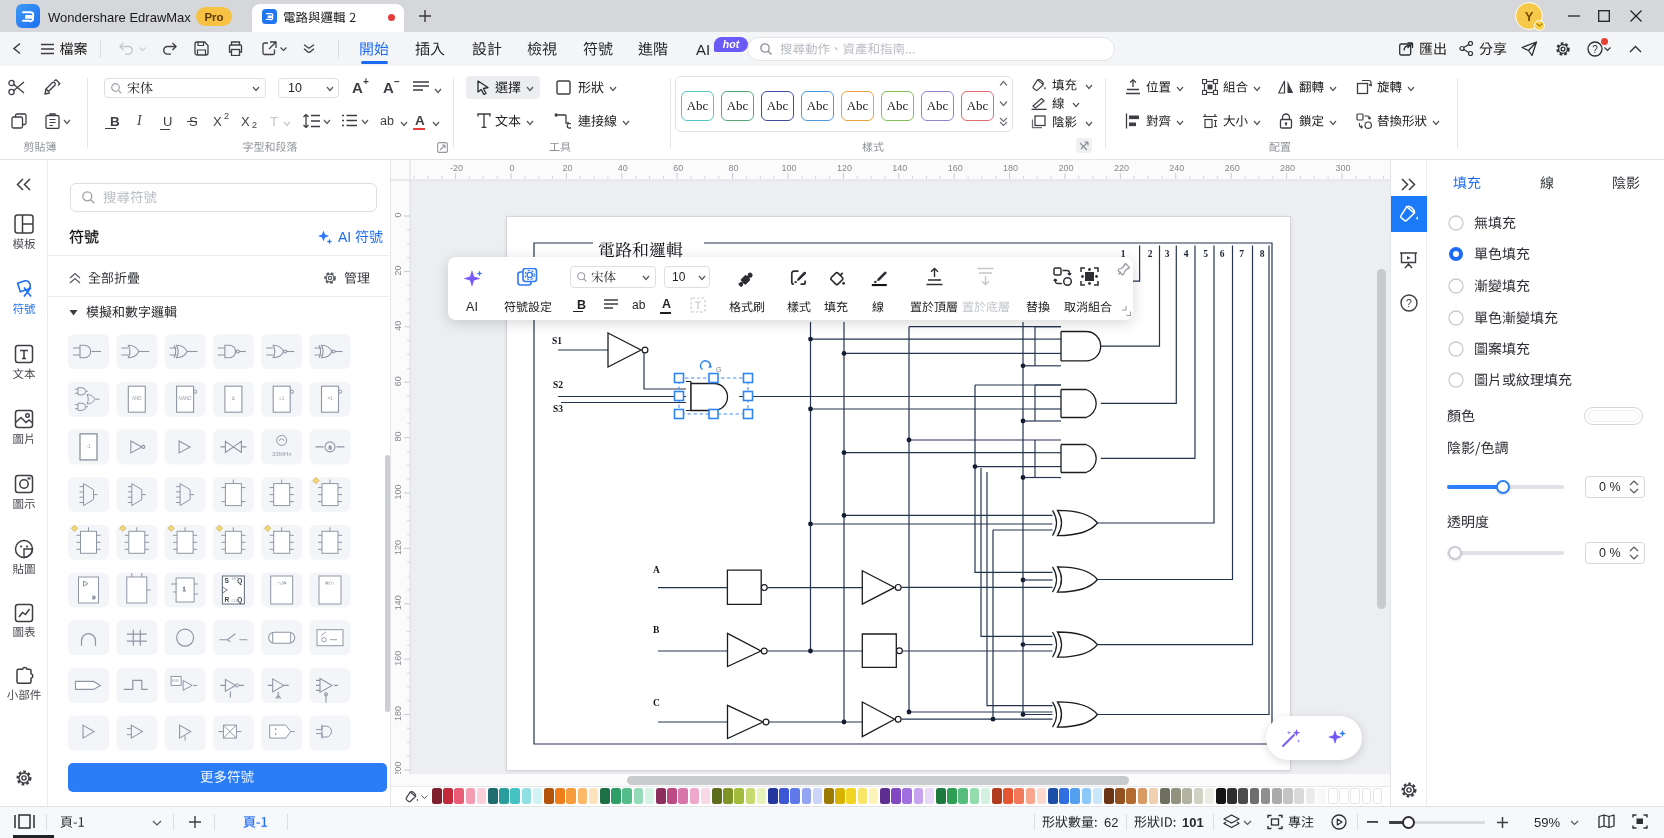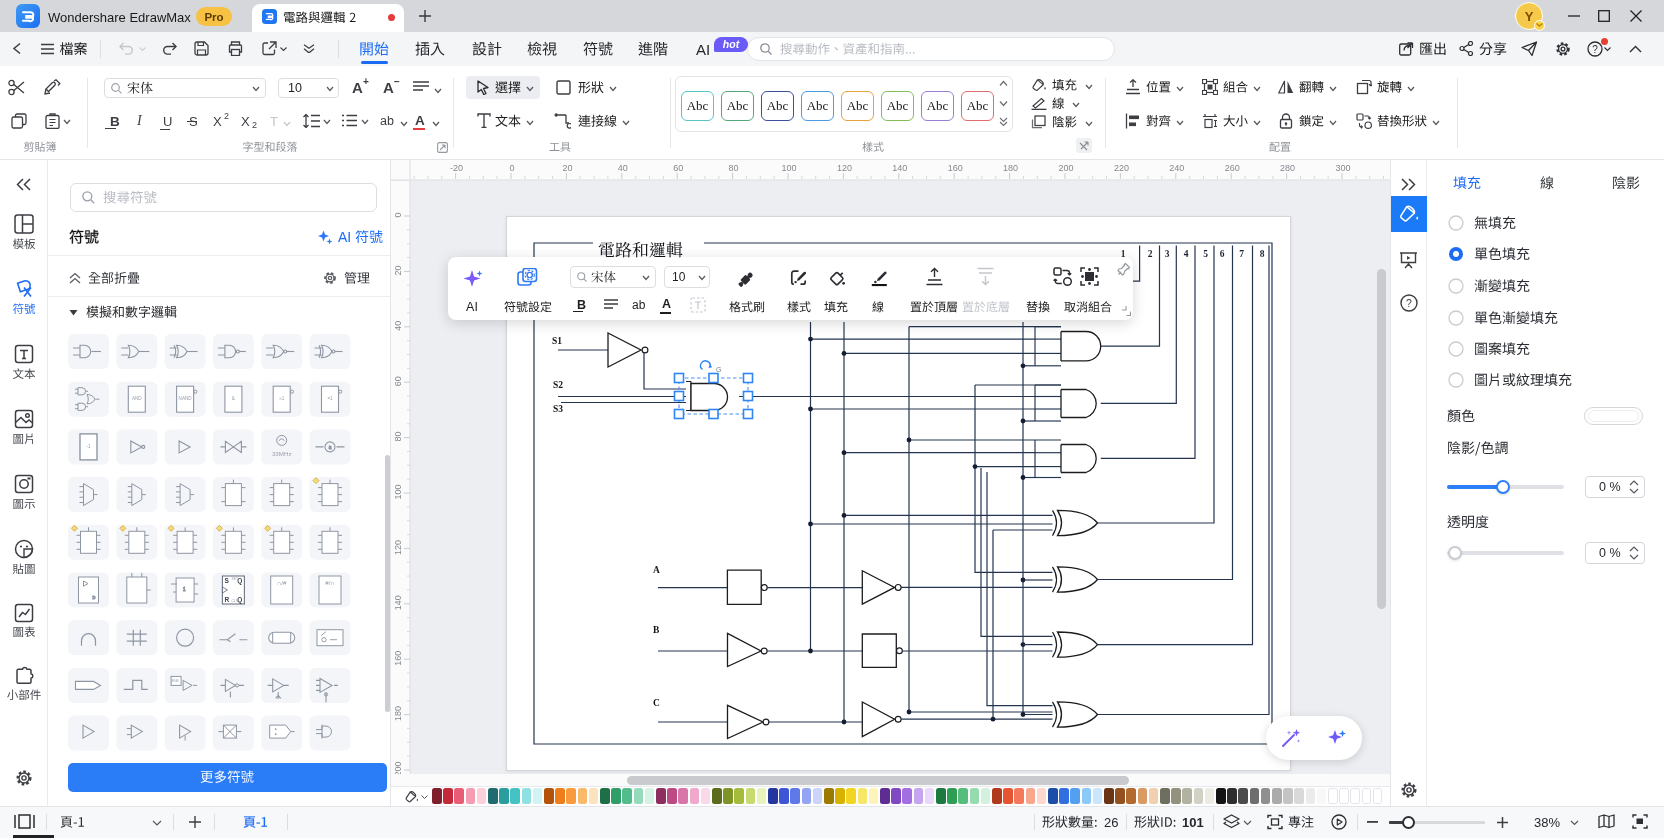--- a/index.html
+++ b/index.html
@@ -1287,21 +1287,21 @@
     <path d="M1 1 L5 5 L9 1" stroke="#55585e" stroke-width="1.2" fill="none"></path>
   </svg>
 <div class="abs" style="left:173px;top:814px;width:1px;height:16px;background:#dcdde0"></div>
 <svg class="abs" style="left:188px;top:815px;z-index:55;" width="14" height="14" viewBox="0 0 14 14">
     <path d="M7 1 V13 M1 7 H13" stroke="#3c3e43" stroke-width="1.4"></path>
   </svg>
 <div class="abs" style="left:214px;top:814px;width:1px;height:16px;background:#dcdde0"></div>
 <div class="abs" style="left:287px;top:814px;width:1px;height:16px;background:#dcdde0"></div>
 <div class="abs" style="left:13px;top:835px;width:41px;height:3px;background:#202226;z-index:56"></div>
 <div class="abs" style="left:1034px;top:814px;width:1px;height:16px;background:#dcdde0"></div>
-<div class="abs" style="left:1104px;top:822px;transform:translateY(-50%);font-size:13px;color:#26282e;font-weight:400;font-family:'Liberation Sans',sans-serif;white-space:nowrap;z-index:60">26</div>
+<div class="abs" style="left:1104px;top:822px;transform:translateY(-50%);font-size:13px;color:#26282e;font-weight:400;font-family:'Liberation Sans',sans-serif;white-space:nowrap;z-index:60">62</div>
 <div class="abs" style="left:1126px;top:814px;width:1px;height:16px;background:#dcdde0"></div>
 <div class="abs" style="left:1182px;top:822px;transform:translateY(-50%);font-size:13px;color:#26282e;font-weight:700;font-family:'Liberation Sans',sans-serif;white-space:nowrap;z-index:60">101</div>
 <div class="abs" style="left:1213px;top:814px;width:1px;height:16px;background:#dcdde0"></div>
 <svg class="abs" style="left:1223px;top:814px;z-index:55;" width="17" height="16" viewBox="0 0 17 16">
     <path d="M8.5 1 L16 5 L8.5 9 L1 5 Z M3 8 L1 9.5 L8.5 13.5 L16 9.5 L14 8" stroke="#2c2e33" stroke-width="1.3" fill="none" stroke-linejoin="round"></path>
   </svg>
 <svg class="abs" style="left:1243px;top:819.5px;z-index:55;" width="9" height="6" viewBox="0 0 9 6">
     <path d="M1 1 L4.5 4.5 L8 1" stroke="#55585e" stroke-width="1.2" fill="none"></path>
   </svg>
 <svg class="abs" style="left:1267px;top:814px;z-index:55;" width="16" height="16" viewBox="0 0 16 16">
@@ -1315,21 +1315,21 @@
 <div class="abs" style="left:1357px;top:814px;width:1px;height:16px;background:#dcdde0"></div>
 <svg class="abs" style="left:1367px;top:821px;z-index:55;" width="11" height="2" viewBox="0 0 11 2">
     <rect width="11" height="1.8" fill="#3c3e43"></rect>
   </svg>
 <div class="abs" style="left:1389px;top:821px;width:96px;height:2.5px;background:#d7d9dd;border-radius:1px;z-index:55"></div>
 <div class="abs" style="left:1389px;top:821px;width:18px;height:2.5px;background:#3c3e43;border-radius:1px;z-index:56"></div>
 <div class="abs" style="left:1402px;top:815.5px;width:13px;height:13px;background:#fff;border:2.2px solid #2c2e33;border-radius:50%;z-index:57"></div>
 <svg class="abs" style="left:1496px;top:816px;z-index:55;" width="13" height="13" viewBox="0 0 13 13">
     <path d="M6.5 1 V12 M1 6.5 H12" stroke="#3c3e43" stroke-width="1.5"></path>
   </svg>
-<div class="abs" style="left:1534px;top:822px;transform:translateY(-50%);font-size:13px;color:#26282e;font-weight:400;font-family:'Liberation Sans',sans-serif;white-space:nowrap;z-index:60">38%</div>
+<div class="abs" style="left:1534px;top:822px;transform:translateY(-50%);font-size:13px;color:#26282e;font-weight:400;font-family:'Liberation Sans',sans-serif;white-space:nowrap;z-index:60">59%</div>
 <svg class="abs" style="left:1570px;top:819.5px;z-index:55;" width="9" height="6" viewBox="0 0 9 6">
     <path d="M1 1 L4.5 4.5 L8 1" stroke="#55585e" stroke-width="1.2" fill="none"></path>
   </svg>
 <svg class="abs" style="left:1598px;top:814px;z-index:55;" width="17" height="15" viewBox="0 0 17 15">
     <path d="M1 2.5 L6 1 L11 2.5 L16 1 V12 L11 13.5 L6 12 L1 13.5 Z M6 1 V12 M11 2.5 V13.5" stroke="#2c2e33" stroke-width="1.3" fill="none" stroke-linejoin="round"></path>
   </svg>
 <svg class="abs" style="left:1632px;top:814px;z-index:55;" width="16" height="15" viewBox="0 0 16 15">
     <path d="M1 3.5 V1 H4.5 M11.5 1 H15 V3.5 M15 11.5 V14 H11.5 M4.5 14 H1 V11.5" stroke="#2c2e33" stroke-width="1.4" fill="none"></path>
     <rect x="4.5" y="4.5" width="6.5" height="5.5" fill="#2c2e33"></rect>
   </svg>

